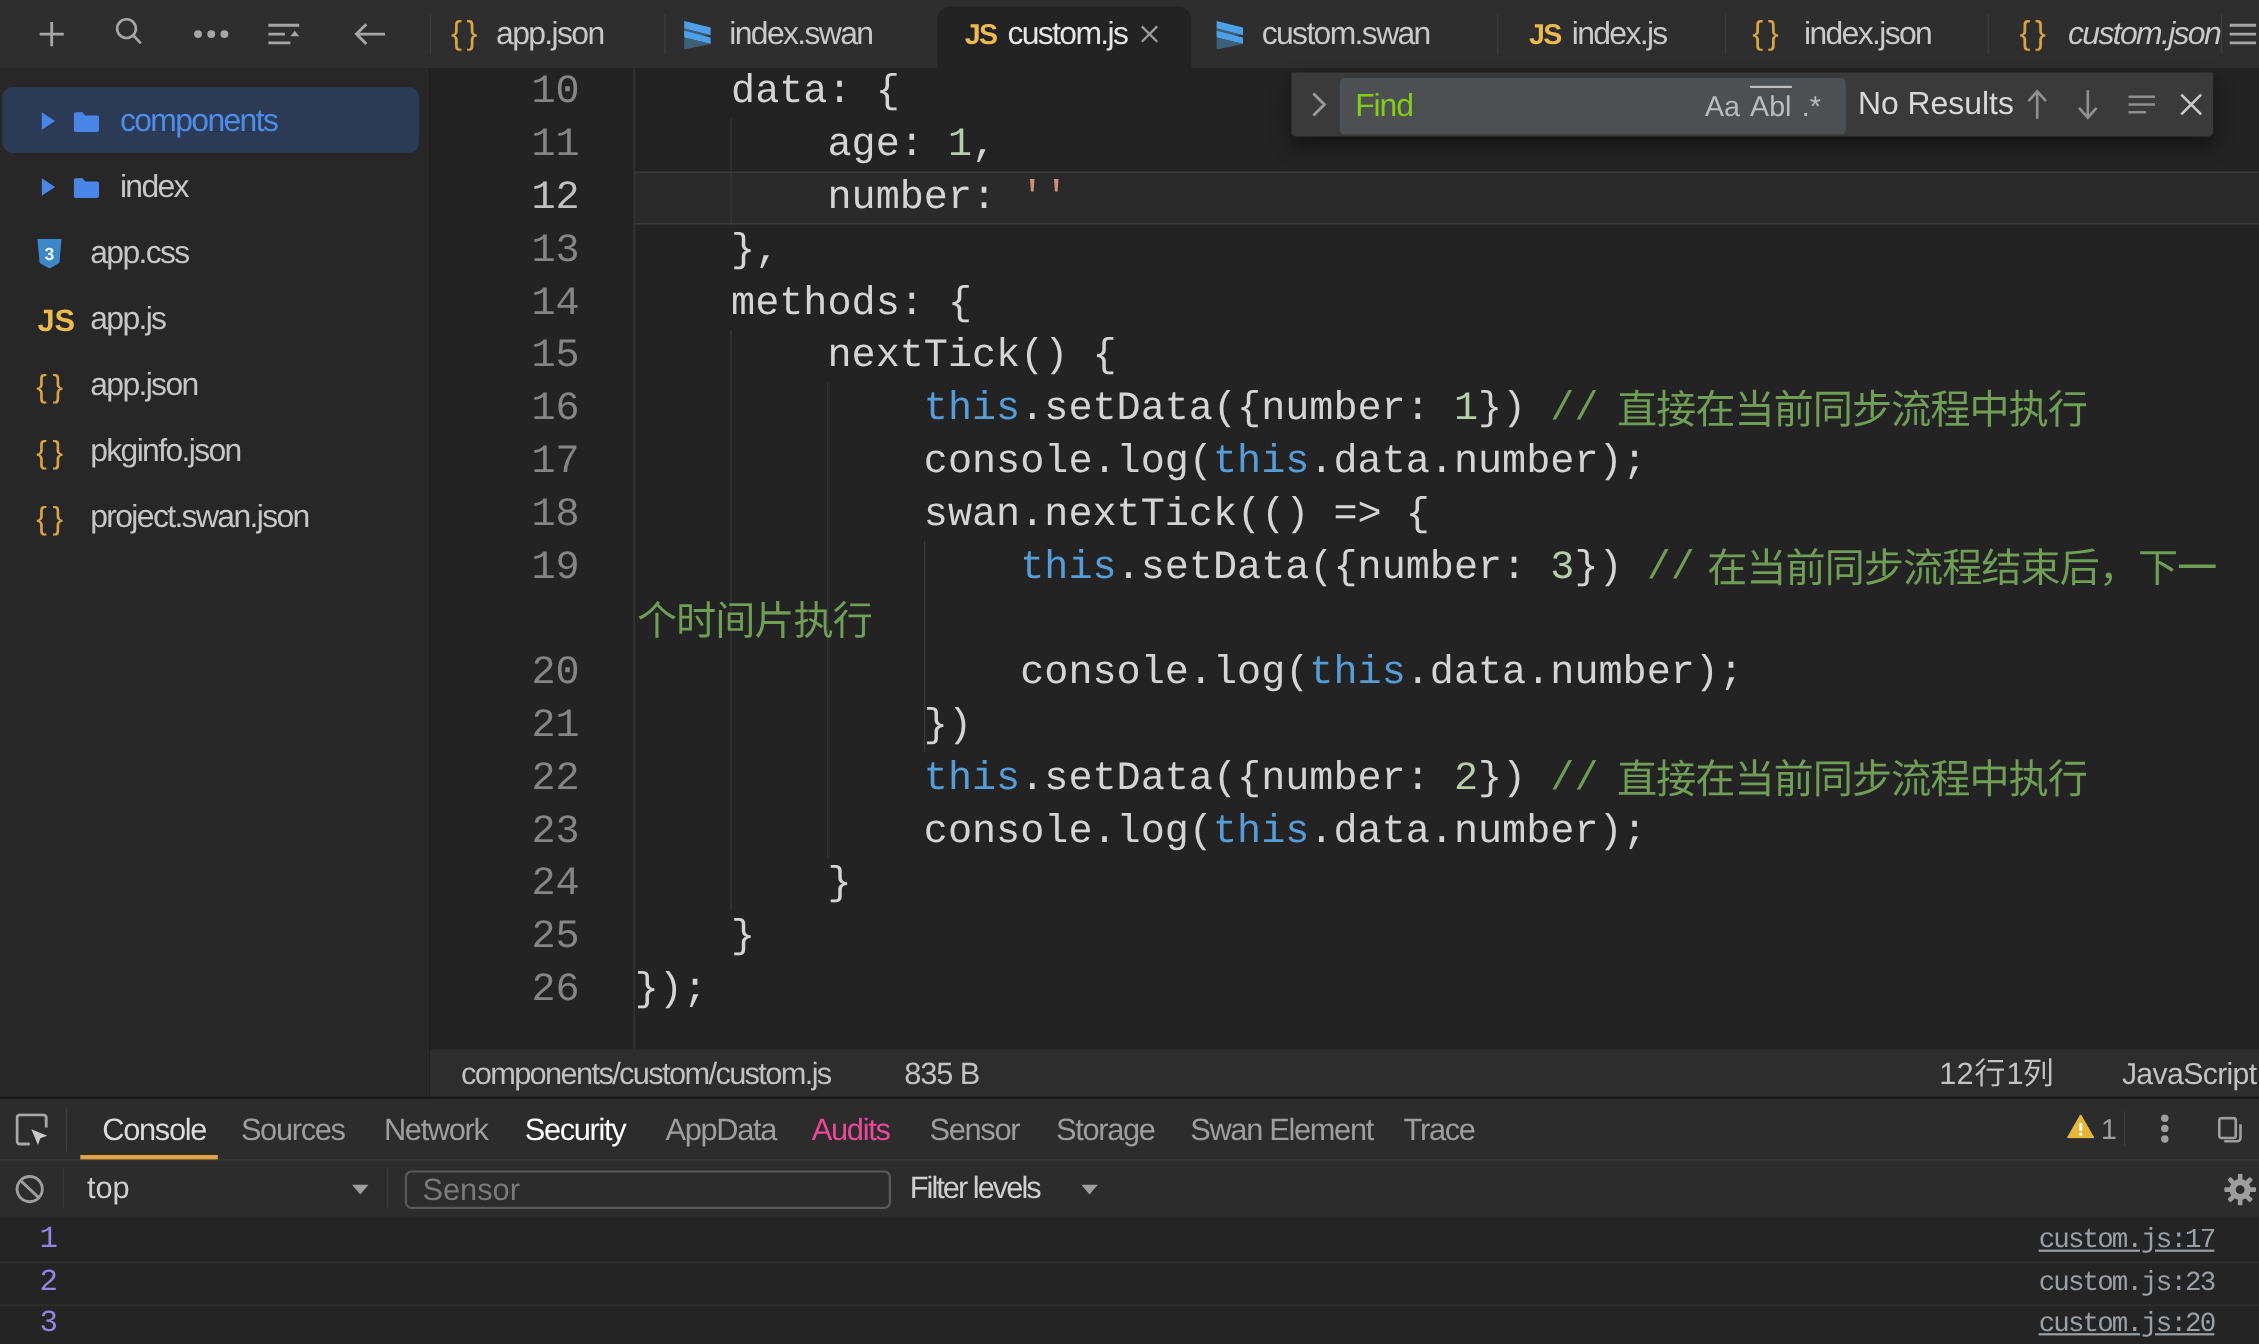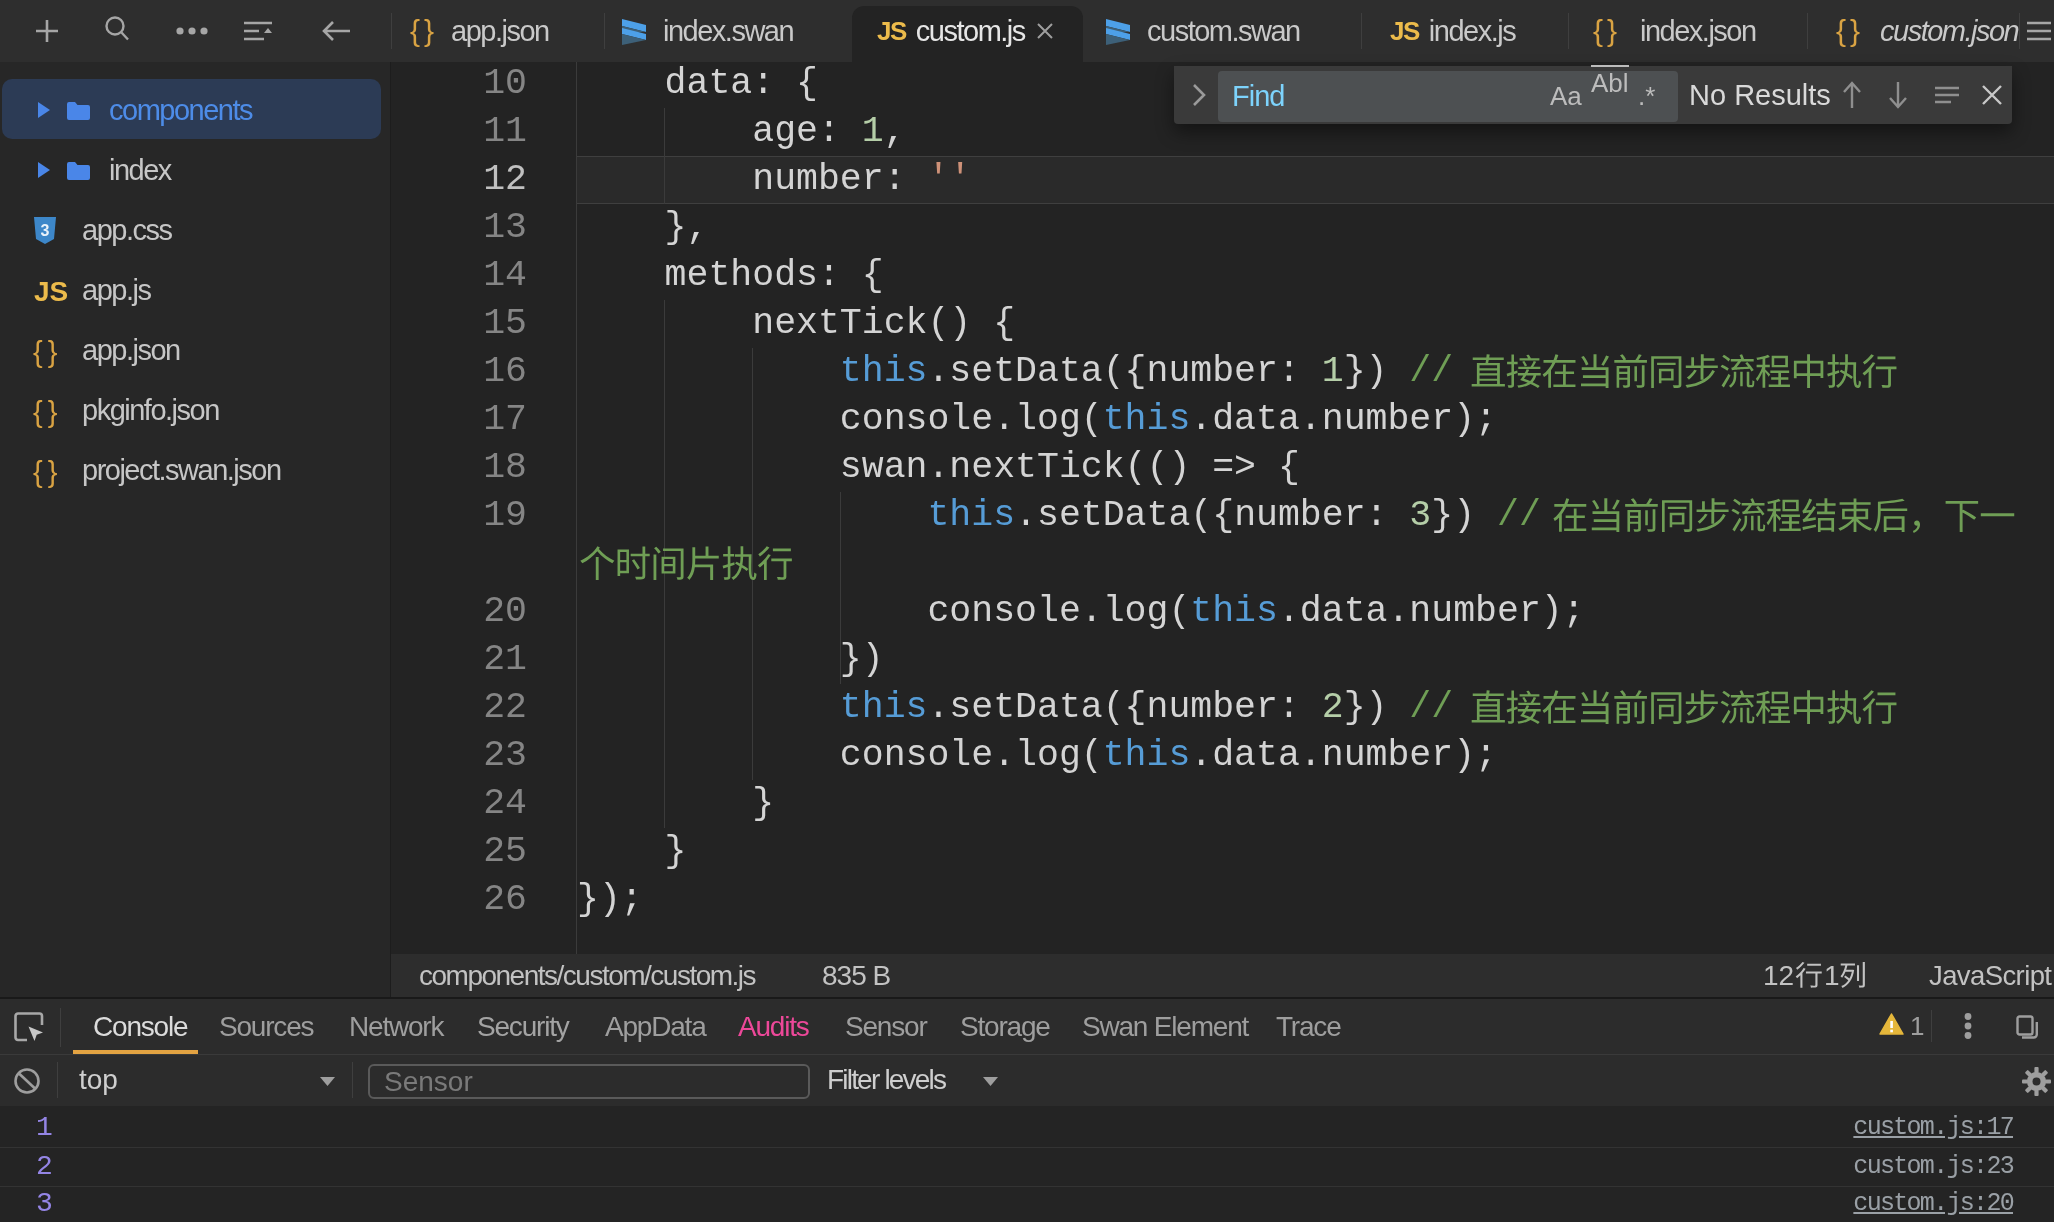--- a/index.html
+++ b/index.html
@@ -295,23 +295,23 @@
       </g>
     </svg>
   </div>
 <div class="abs" style="left:1174px;top:66px;width:838px;height:58px;background:#3a3a3a;box-shadow:0 8px 18px rgba(0,0,0,.45);border-radius:0 0 4px 4px"></div>
 <div class="abs" style="left:1192px;top:83px;">
     <svg width="14" height="24" style="" viewBox="0 0 14 24">
       <path d="M2 2l10 10L2 22" stroke="#9a9a9a" stroke-width="2.6" fill="none"></path>
     </svg>
   </div>
 <div class="abs" style="left:1218px;top:71px;width:460px;height:51px;background:#4d5052;border-radius:4px"></div>
-<div class="abs" style="left:1232px;top:71px;height:51px;line-height:51px;font-size:29px;letter-spacing:-1px;color:#7dd3fc">Find</div>
+<div class="abs" style="left:1232px;top:71px;height:51px;line-height:51px;font-size:29px;letter-spacing:-1px;color:#84cc16">Find</div>
 <div class="abs" style="left:1550px;top:71px;height:51px;line-height:51px;font-size:26px;color:#bcbcbc">Aa</div>
-<div class="abs" style="left:1591px;top:58px;height:51px;line-height:51px;font-size:26px;color:#bcbcbc"><span style="border-top:2px solid #bcbcbc;padding-top:1px">Abl</span></div>
+<div class="abs" style="left:1591px;top:71px;height:51px;line-height:51px;font-size:26px;color:#bcbcbc"><span style="border-top:2px solid #bcbcbc;padding-top:1px">Abl</span></div>
 <div class="abs" style="left:1638px;top:71px;height:51px;line-height:51px;font-size:26px;color:#bcbcbc">.*</div>
 <div class="abs" style="left:1689px;top:66px;height:58px;line-height:58px;font-size:29px;color:#d9d9d9">No Results</div>
 <div class="abs" style="left:1841px;top:81px;">
     <svg width="22" height="28" style="" viewBox="0 0 22 28">
       <path d="M11 27V3M3 11l8-9 8 9" stroke="#8f8f8f" stroke-width="2.4" fill="none"></path>
     </svg>
   </div>
 <div class="abs" style="left:1887px;top:81px;">
     <svg width="22" height="28" style="" viewBox="0 0 22 28">
       <path d="M11 1v24M3 17l8 9 8-9" stroke="#8f8f8f" stroke-width="2.4" fill="none"></path>
@@ -353,21 +353,21 @@
 <div class="abs" style="left:14px;top:1012px;">
     <svg width="31" height="31" style="" viewBox="0 0 31 31">
       <path d="M13 28H4a2.5 2.5 0 0 1-2.5-2.5V4A2.5 2.5 0 0 1 4 1.5h21.5A2.5 2.5 0 0 1 28 4v9" stroke="#a8a8a8" stroke-width="2.6" fill="none"></path>
       <path d="M14.5 14.5 29 20.5l-6.3 2.2L20.5 29z" fill="#c8c8c8"></path>
     </svg>
   </div>
 <div class="vsep" style="left:60px;top:1008px;height:39px"></div>
 <div class="dtab" style="left:93px;color:#dcdcdc">Console</div>
 <div class="dtab" style="left:219px;color:#9e9e9e">Sources</div>
 <div class="dtab" style="left:349px;color:#9e9e9e">Network</div>
-<div class="dtab" style="left:477px;color:#a3a3a3">Security</div>
+<div class="dtab" style="left:477px;color:#ffffff">Security</div>
 <div class="dtab" style="left:605px;color:#9e9e9e">AppData</div>
 <div class="dtab" style="left:738px;color:#ec4899">Audits</div>
 <div class="dtab" style="left:845px;color:#9e9e9e">Sensor</div>
 <div class="dtab" style="left:960px;color:#9e9e9e">Storage</div>
 <div class="dtab" style="left:1082px;color:#9e9e9e">Swan Element</div>
 <div class="dtab" style="left:1276px;color:#9e9e9e">Trace</div>
 <div class="abs" style="left:73px;top:1050px;width:125px;height:4px;background:#e3a342"></div>
 <div class="abs" style="left:1879px;top:1013px;">
     <svg width="25" height="22" style="" viewBox="0 0 25 22">
       <path d="M12.5 1 24 21H1z" fill="#e5b73b" stroke="#e5b73b" stroke-width="1.5" stroke-linejoin="round"></path>

